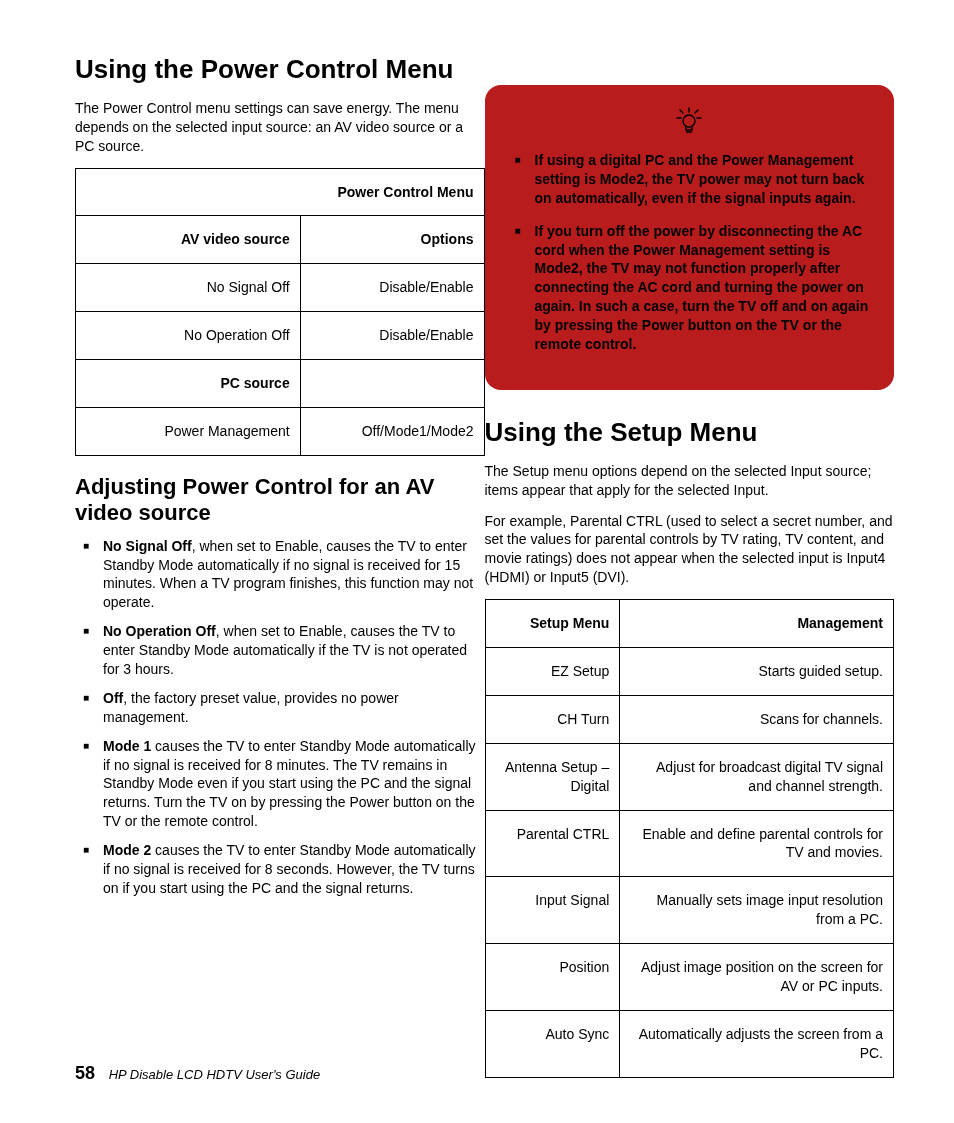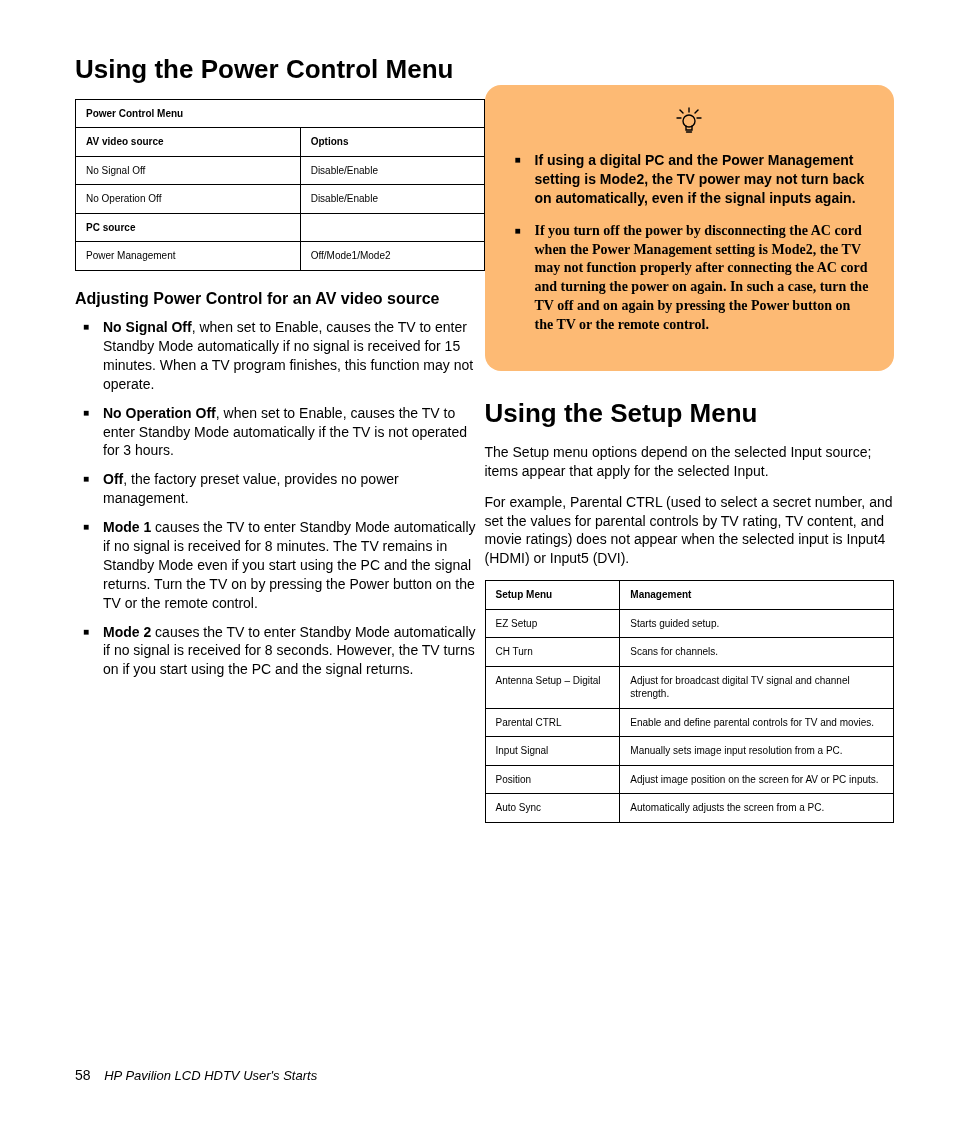--- a/index.html
+++ b/index.html
@@ -17,80 +17,81 @@
     display: flex;
   }
   .col { flex: 1; min-width: 0; }
   h1 {
     font-size: 26px;
     font-weight: 700;
     line-height: 1.15;
     margin-bottom: 14px;
   }
   h2 {
-    font-size: 16px;
+    font-size: 22px;
     font-weight: 700;
     line-height: 1.2;
     margin: 18px 0 10px 0;
   }
   p { margin-bottom: 12px; }
   table {
     border-collapse: collapse;
     width: 100%;
     margin: 10px 0 16px 0;
   }
   td, th {
     border: 1px solid #000;
-    padding: 7px 10px;
-    text-align: left;
-    font-size: 10px;
+    padding: 14px 10px;
+    text-align: right;
+    font-size: 14px;
     vertical-align: top;
   }
   .thead { font-weight: 700; }
   ul.sq { list-style: none; padding-left: 28px; margin-bottom: 10px; }
   ul.sq li { position: relative; margin-bottom: 10px; }
   ul.sq li::before {
     content: "■";
     position: absolute;
     left: -20px;
     top: 0;
     font-size: 10px;
     line-height: 1.8;
   }
   .note-box {
-    background: #fdba74;
+    background: #b91c1c;
     border-radius: 16px;
     padding: 22px 22px 20px 22px;
     margin-bottom: 28px;
   }
   .note-box ul.sq li { font-weight: 700; margin-bottom: 14px; }
-  .note-box ul.sq li:last-child { margin-bottom: 16px; font-family: Liberation Serif, serif; }
+  .note-box ul.sq li:last-child { margin-bottom: 16px; }
   .bulb {
     text-align: center;
     margin-bottom: 12px;
     font-size: 22px;
     line-height: 1;
   }
   .footer {
     position: absolute;
     bottom: 38px;
     left: 75px;
     font-size: 13px;
   }
-  .pgnum { font-weight: 400; font-size: 14px; }
+  .pgnum { font-weight: 700; font-size: 18px; }
   .footer-title { font-style: italic; margin-left: 10px; }
   b { font-weight: 700; }
 </style>
 </head>
 <body>
 
 <div class="columns">
 
   <div class="col">
     <h1>Using the Power Control Menu</h1>
+    <p>The Power Control menu settings can save energy. The menu depends on the selected input source: an AV video source or a PC source.</p>
 
     <table>
       <tbody>
           <tr>
             <td class="thead" colspan="2">Power Control Menu</td>
           </tr>
       <tr>
         <td class="thead" style="width:55%">AV video source</td>
         <td class="thead">Options</td>
       </tr>
@@ -188,14 +189,14 @@
             <td>Automatically adjusts the screen from a PC.</td>
           </tr>
     </tbody>
       </table>
 
   </div>
 </div>
 
 <div class="footer">
   <span class="pgnum">58</span>
-  <span class="footer-title">HP Pavilion LCD HDTV User's Starts</span>
+  <span class="footer-title">HP Disable LCD HDTV User's Guide</span>
 </div>
 
 </body></html>

